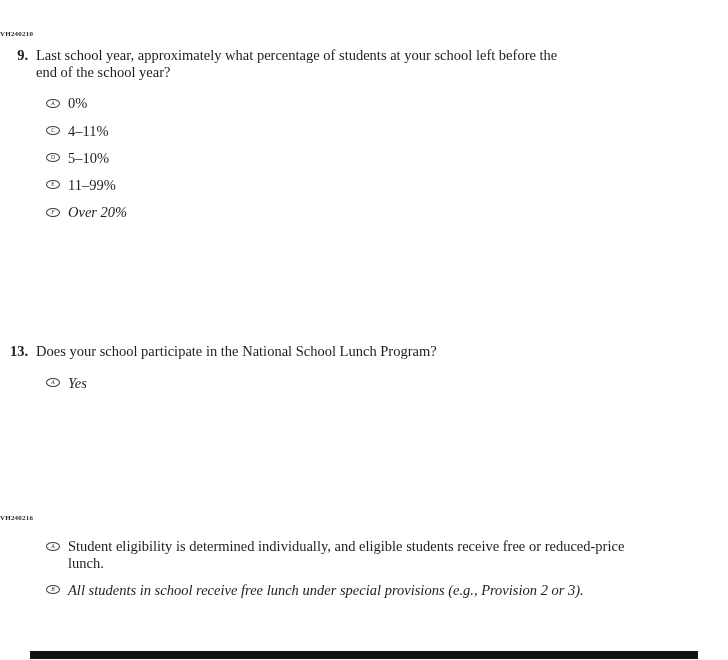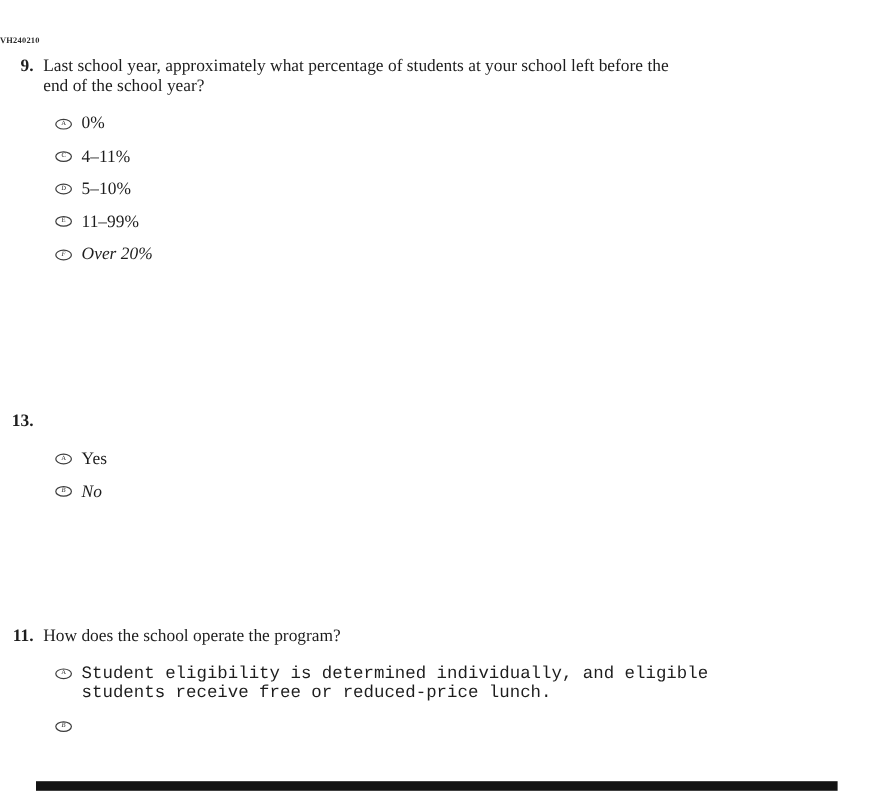--- a/index.html
+++ b/index.html
@@ -72,21 +72,21 @@
     align-items: center;
     justify-content: center;
     font-size: 5.5px;
     line-height: 7px;
     color: #2a2a2a;
     background: #ffffff;
   }
   .opt-label {
     max-width: 600px;
   }
-  .opt-label.w-q11a { max-width: 590px; font-family: Liberation Mono, monospace; }
+  .opt-label.w-q11a { max-width: 590px; }
   .footer-bar {
     position: absolute;
     top: 651px;
     left: 30px;
     right: 30px;
     height: 8px;
     background: #131313;
   }
 </style>
 </head>
@@ -130,52 +130,45 @@
             <span>F</span>
           </span>
         <span class="opt-label">Over 20%</span>
       </div>
     </div>
   </div>
 
   <div class="question" style="top:335px">
     <div class="q-row">
       <span class="q-num">13.</span>
+      <div class="q-text">Does your school participate in the National School Lunch Program?</div>
     </div>
     <div class="options">
       <div class="option">
         <span class="bubble">
             <span>A</span>
           </span>
         <span class="opt-label">Yes</span>
       </div>
-      <div class="option">
-        <span class="bubble">
-            <span>B</span>
-          </span>
-        <span class="opt-label">No</span>
-      </div>
     </div>
   </div>
 
   <div class="question" style="top:514px">
-    <div class="q-row">
-      <span class="q-num">11.</span>
-      <div class="q-text">How does the school operate the program?</div>
-    </div>
+    <div class="q-code">VH240216</div>
     <div class="options">
       <div class="option">
         <span class="bubble">
             <span>A</span>
           </span>
         <span class="opt-label w-q11a">Student eligibility is determined individually, and eligible students receive free or reduced-price lunch.</span>
       </div>
       <div class="option">
         <span class="bubble">
             <span>B</span>
           </span>
+        <span class="opt-label">All students in school receive free lunch under special provisions (e.g., Provision 2 or 3).</span>
       </div>
     </div>
   </div>
 
   <div class="footer-bar"></div>
 
 </div>
 
 </body></html>

